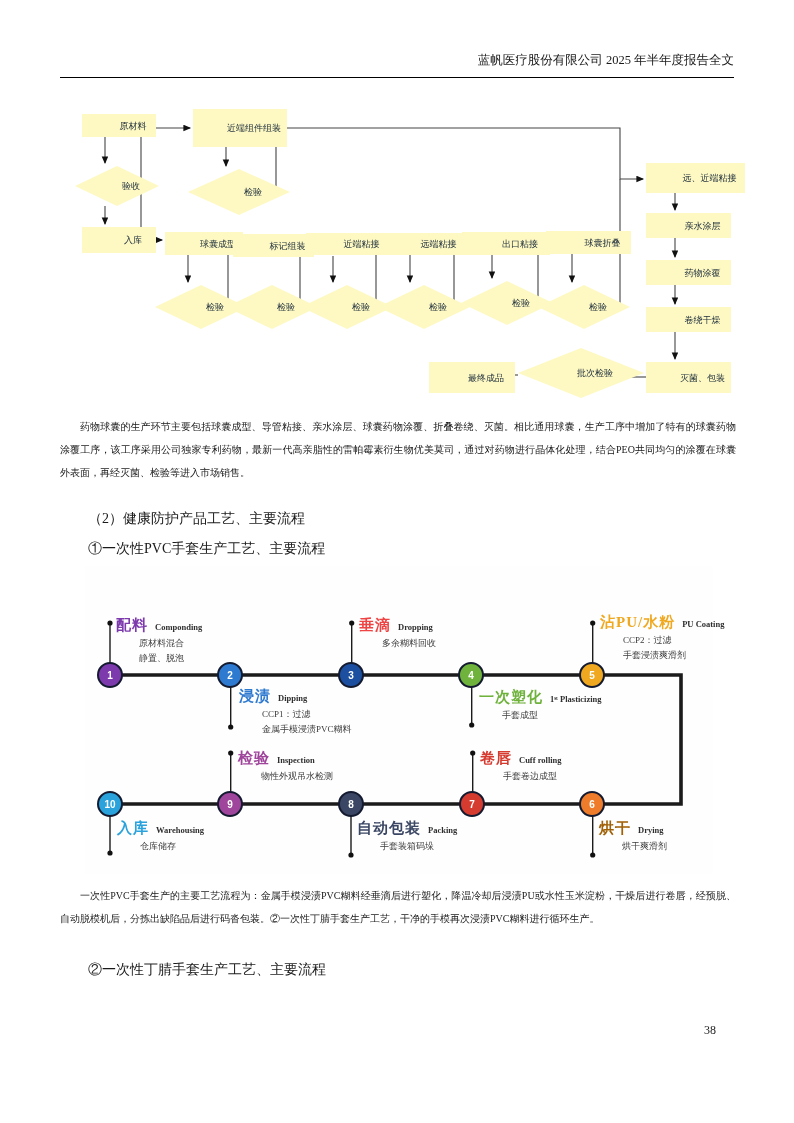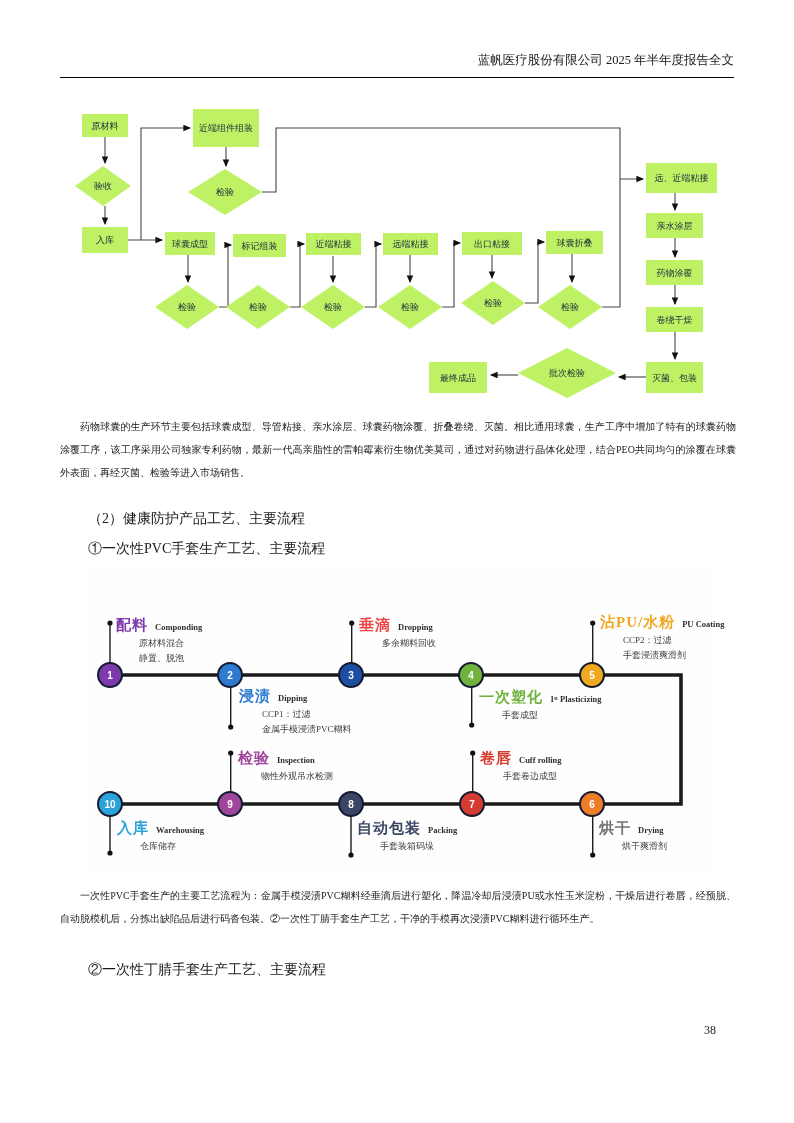--- a/index.html
+++ b/index.html
@@ -4,22 +4,22 @@
 <style>
   html,body{margin:0;padding:0;background:#888;}
   .page{position:relative;width:794px;height:1123px;background:#ffffff;margin:0 auto;
         font-family:"Liberation Serif","DejaVu Serif",serif;color:#1a1a1a;overflow:hidden;}
   
   .hdr{position:absolute;left:60px;top:52px;width:674px;text-align:right;
        font-size:12.5px;border-bottom:1.5px solid #000;padding-bottom:8px;}
   
   .fc{position:absolute;left:60px;top:95px;width:710px;height:320px;}
   .fc svg{position:absolute;left:0;top:0;}
-  .fc-box,.fc-diamond{position:absolute;background:#bef264;display:flex;align-items:center;
-       justify-content:center;font-size:9px;line-height:10px;color:#20303d;text-align:center;}
+  .fc-box,.fc-diamond{position:absolute;background:#fef9c3;display:flex;align-items:center;
+       justify-content:center;font-size:9px;line-height:10px;color:#20303d;text-align:center;padding-left:28px;}
   .fc-diamond{clip-path:polygon(50% 0,100% 50%,50% 100%,0 50%);}
   
   .para{position:absolute;left:60px;width:676px;font-size:10px;line-height:23px;
         text-align:justify;text-indent:2em;}
   .headline{position:absolute;left:60px;width:676px;font-size:14px;text-indent:2em;}
   
   .pd{position:absolute;left:85px;top:566px;width:628px;height:308px;
       font-family:"Liberation Sans","DejaVu Sans",sans-serif;background:#fefefe;}
   .pd-title{position:absolute;left:0;top:10px;width:628px;text-align:center;text-indent:40px;
       font-size:31px;font-weight:bold;letter-spacing:40px;white-space:nowrap;}
@@ -159,21 +159,21 @@
     <div class="pd-label" style="left:394px;top:122px">
       <div><span class="pd-cn" style="color: rgb(111, 178, 60);">一次塑化</span><span class="pd-en">1ˢᵗ Plasticizing</span></div>
       <div class="pd-sub">手套成型</div>
     </div>
     <div class="pd-label" style="left:515px;top:47px">
       <div><span class="pd-cn" style="color: rgb(239, 168, 31);">沾PU/水粉</span><span class="pd-en">PU Coating</span></div>
       <div class="pd-sub">CCP2：过滤</div>
       <div class="pd-sub">手套浸渍爽滑剂</div>
     </div>
     <div class="pd-label" style="left:514px;top:253px">
-      <div><span class="pd-cn" style="color: #737373;">烘干</span><span class="pd-en">Drying</span></div>
+      <div><span class="pd-cn" style="color: #a16207;">烘干</span><span class="pd-en">Drying</span></div>
       <div class="pd-sub">烘干爽滑剂</div>
     </div>
     <div class="pd-label" style="left:395px;top:183px">
       <div><span class="pd-cn" style="color: rgb(214, 59, 48);">卷唇</span><span class="pd-en">Cuff rolling</span></div>
       <div class="pd-sub">手套卷边成型</div>
     </div>
     <div class="pd-label" style="left:272px;top:253px">
       <div><span class="pd-cn" style="color: rgb(58, 70, 99);">自动包装</span><span class="pd-en">Packing</span></div>
       <div class="pd-sub">手套装箱码垛</div>
     </div>

